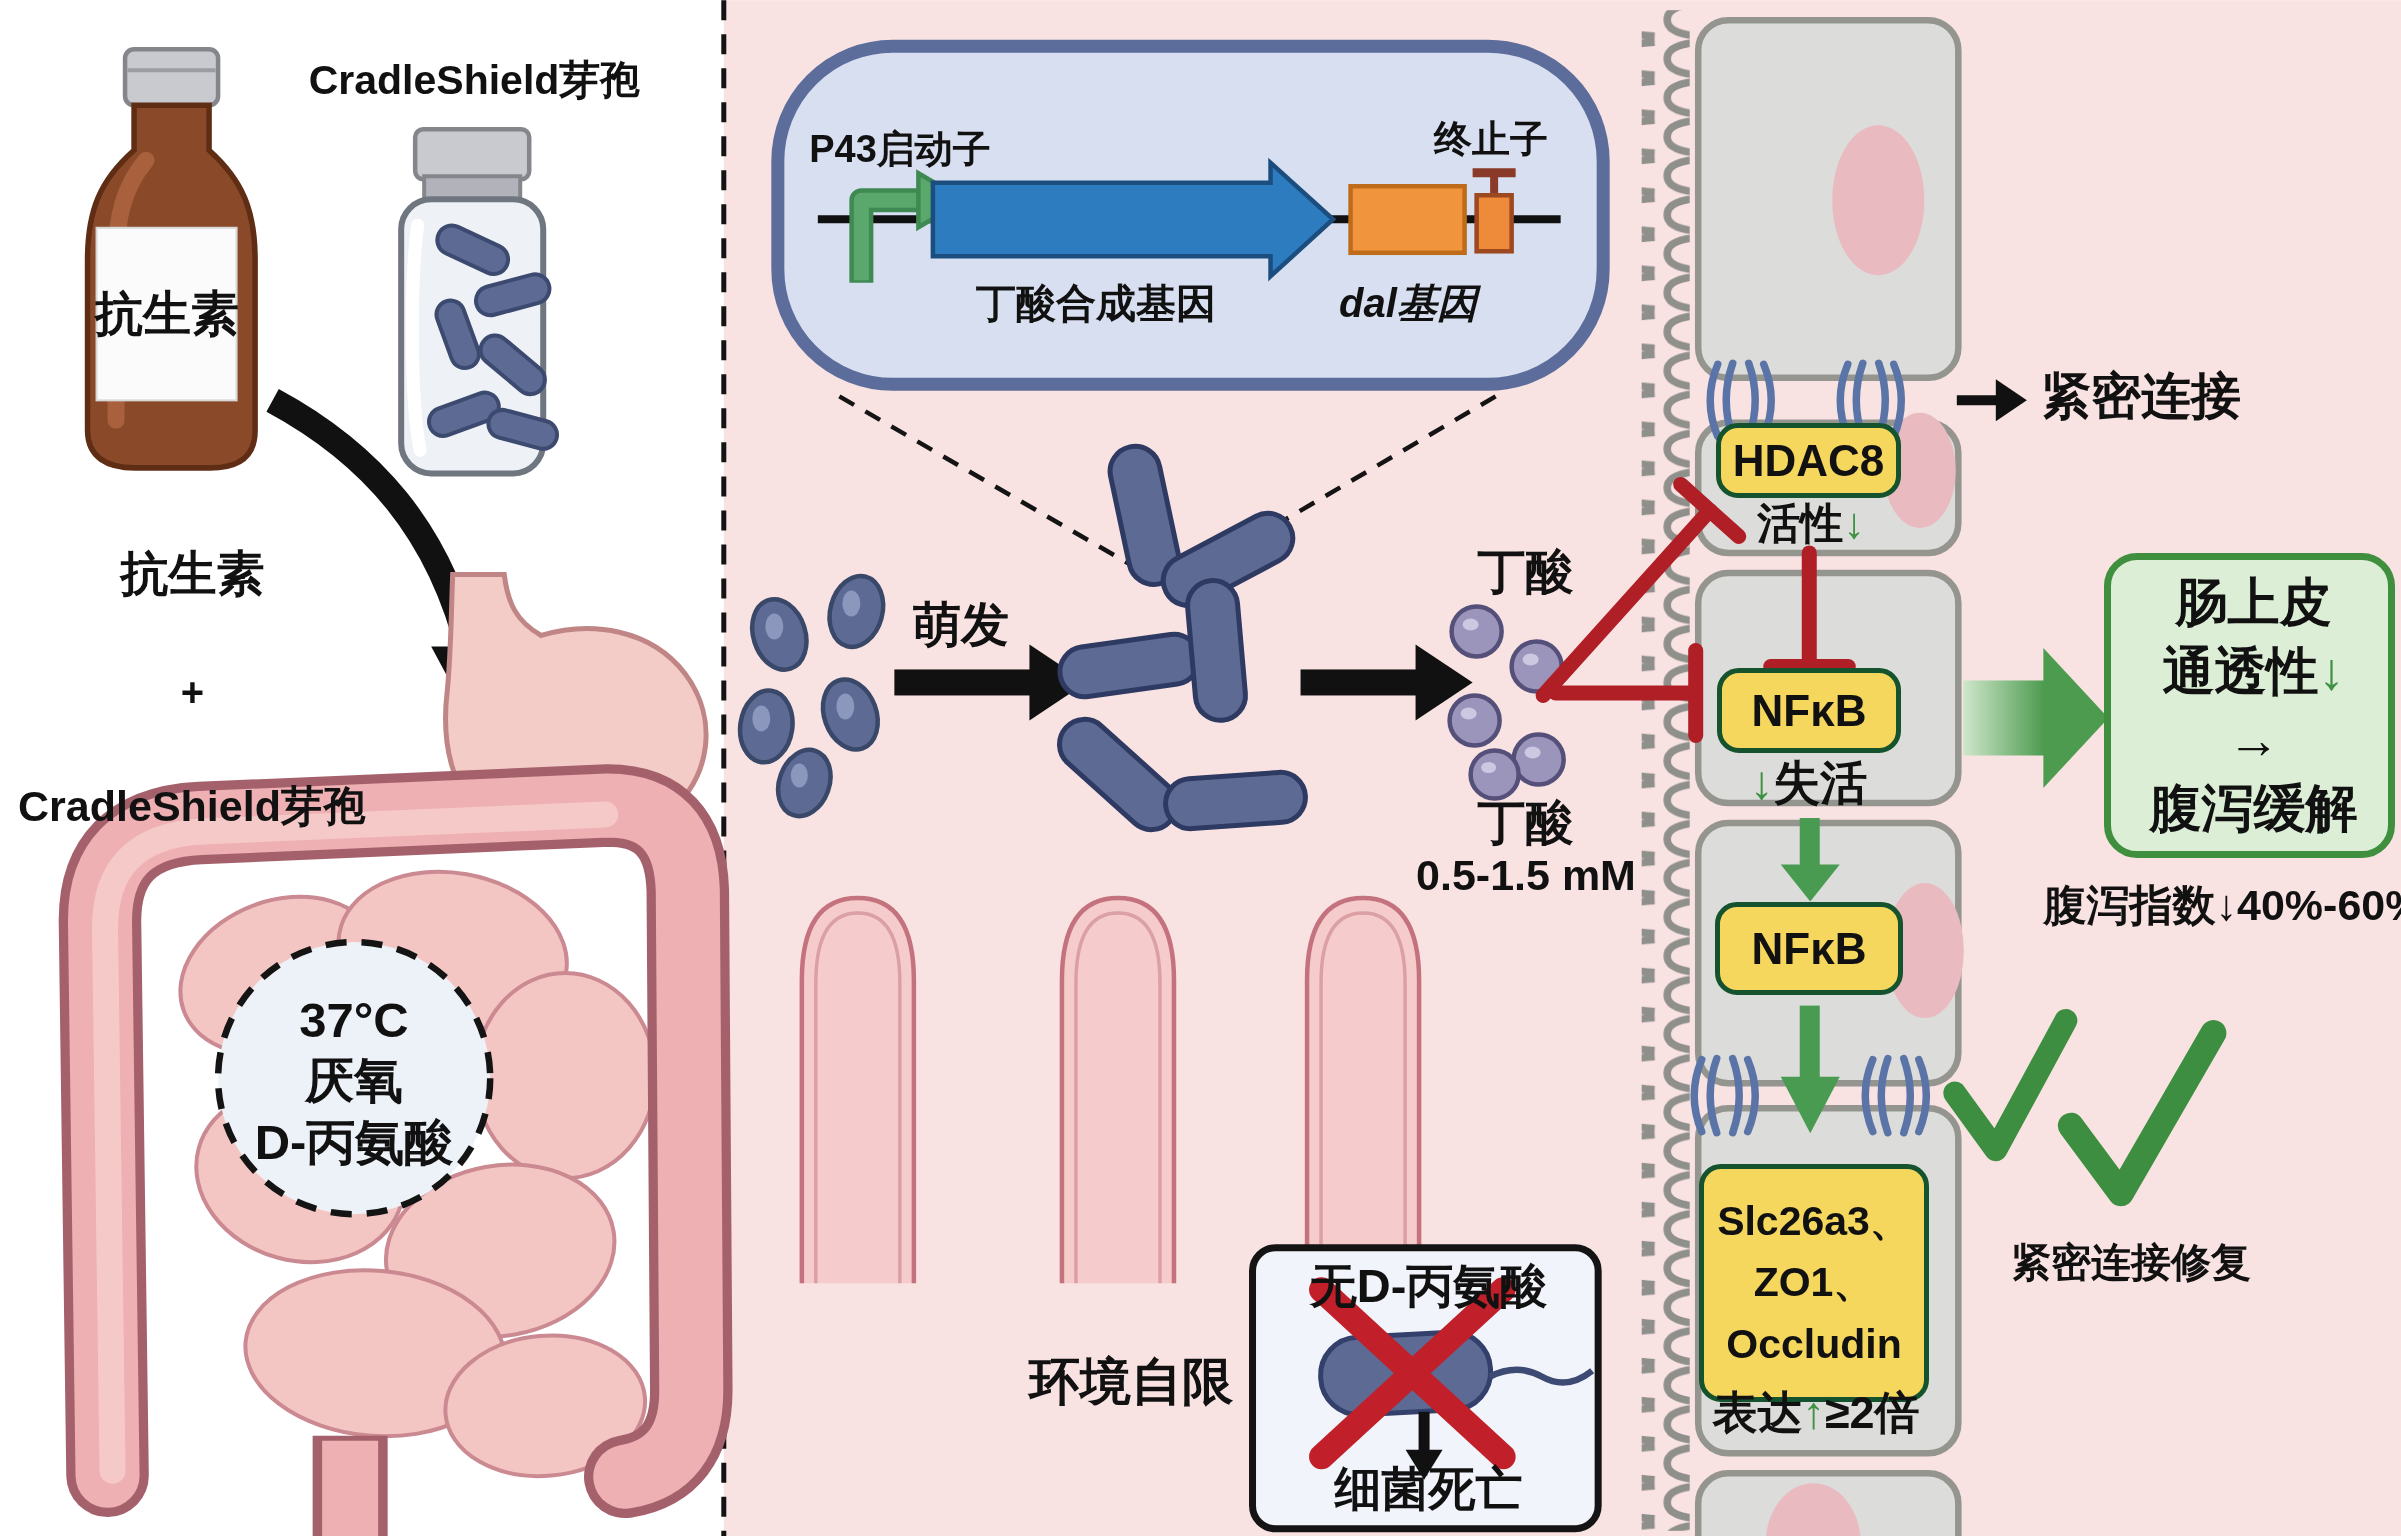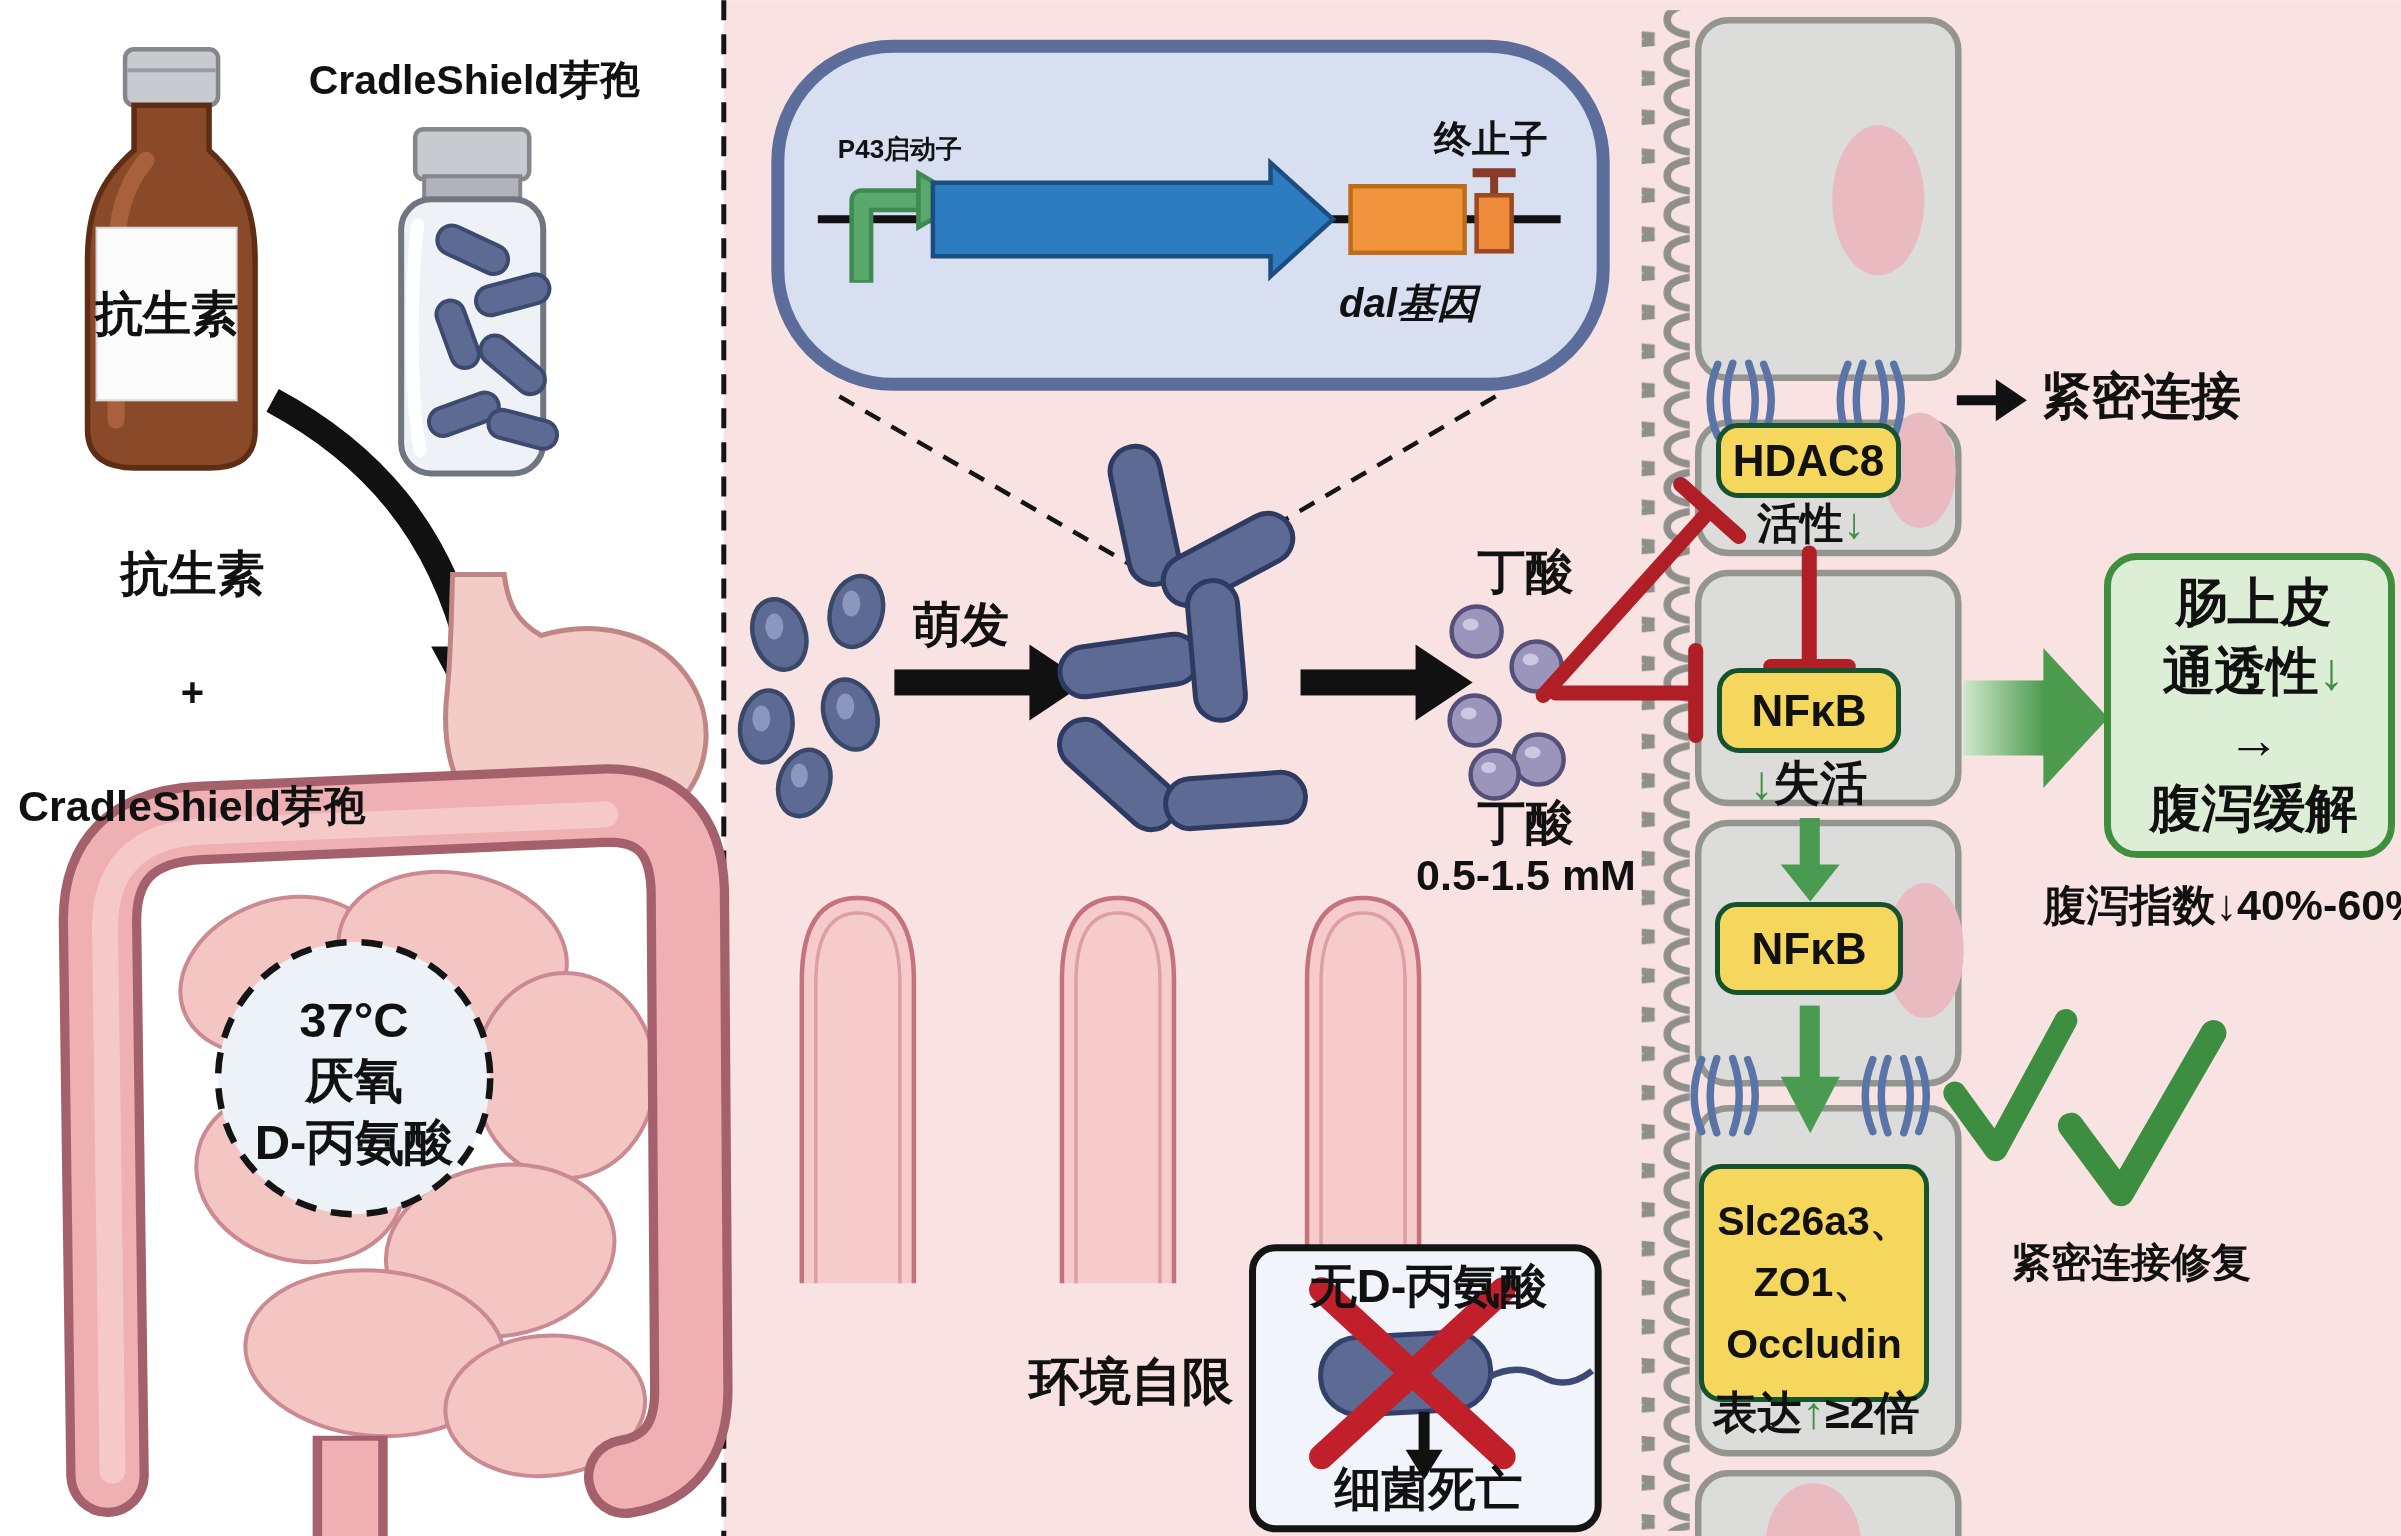--- a/index.html
+++ b/index.html
@@ -268,22 +268,23 @@
 <div class="lbl" style="left:97px;top:228px;width:140px;height:173px;font-size:48px;">抗生素</div>
 
 <div class="lbl" style="left:7.5px;top:543px;width:370px;height:63px;font-size:48px;">抗生素</div>
 <div class="lbl" style="left:7.5px;top:665px;width:370px;height:53px;font-size:40px;">+</div>
 <div class="lbl" style="left:7.5px;top:778px;width:370px;height:58px;font-size:43px;">CradleShield芽孢</div>
 
 <div class="lbl" style="left:214px;top:993px;width:280px;height:55px;font-size:49px;">37°C</div>
 <div class="lbl" style="left:214px;top:1053px;width:280px;height:55px;font-size:49px;">厌氧</div>
 <div class="lbl" style="left:214px;top:1115px;width:280px;height:55px;font-size:49px;">D-丙氨酸</div>
 
-<div class="lbl" style="left:795px;top:126px;width:210px;height:48px;font-size:26px;">P43启动子</div>
+<div class="lbl" style="left:795px;top:126px;width:210px;height:48px;font-size:38px;">P43启动子</div>
 <div class="lbl" style="left:1421px;top:116px;width:140px;height:48px;font-size:38px;">终止子</div>
+<div class="lbl" style="left:941px;top:278px;width:310px;height:50px;font-size:40px;">丁酸合成基因</div>
 <div class="lbl" style="left:1328px;top:278px;width:160px;height:50px;font-size:40px;font-style:italic;">dal基因</div>
 
 <div class="lbl" style="left:896px;top:596px;width:130px;height:58px;font-size:48px;">萌发</div>
 <div class="lbl" style="left:1453px;top:544px;width:145px;height:56px;font-size:48px;">丁酸</div>
 <div class="lbl" style="left:1453px;top:796px;width:145px;height:54px;font-size:48px;">丁酸</div>
 <div class="lbl" style="left:1396px;top:851px;width:260px;height:50px;font-size:43px;">0.5-1.5 mM</div>
 
 <div class="ybox" style="left:1716px;top:423px;width:175px;height:65px;font-size:44px;">
   <span>HDAC8</span>
 </div>

